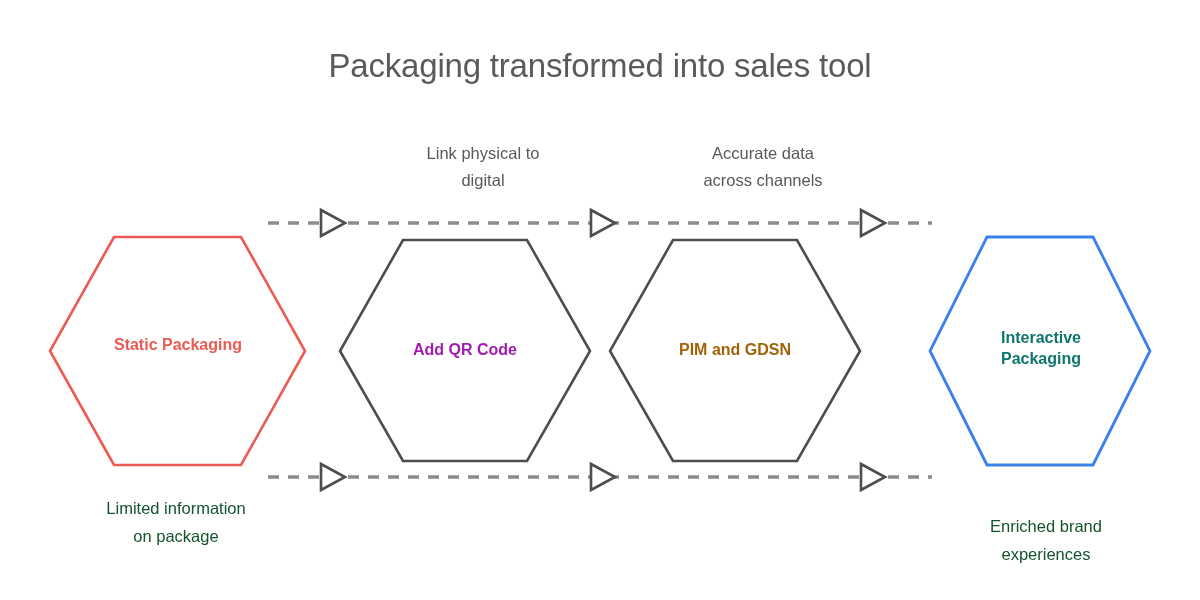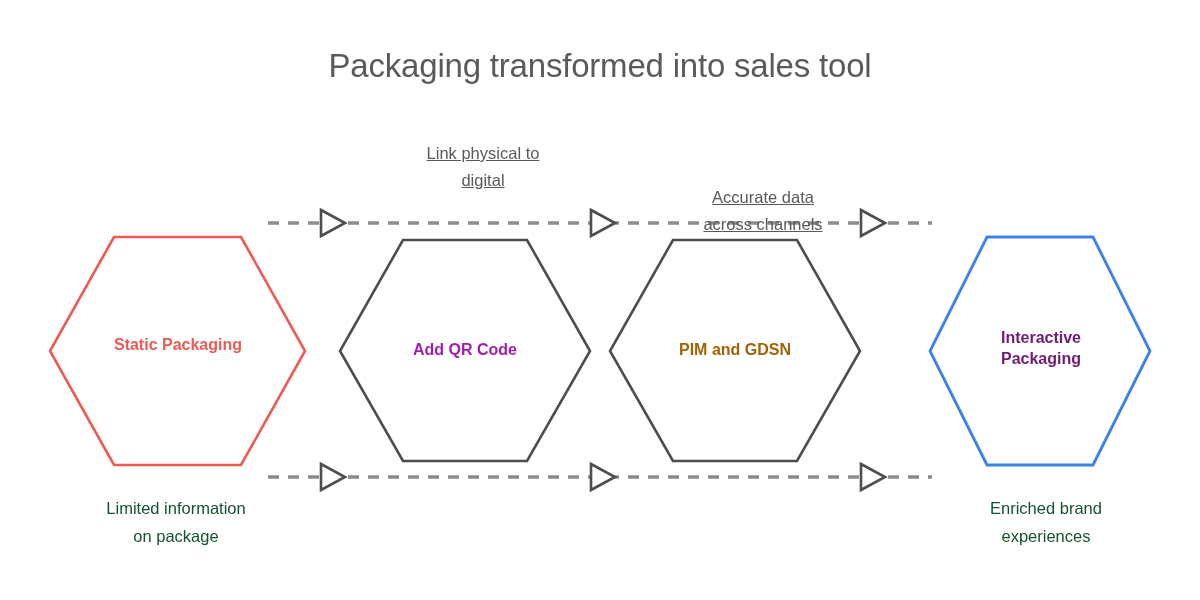--- a/index.html
+++ b/index.html
@@ -60,47 +60,46 @@
   .node-label.n2 {
     left: 340px; top: 339px; width: 250px;
     font-size: 16px; color: #a21caf;
   }
   .node-label.n3 {
     left: 610px; top: 339px; width: 250px;
     font-size: 16px; color: #a16207;
   }
   .node-label.n4 {
     left: 930px; top: 327px; width: 222px;
-    font-size: 16px; color: #701a75;
+    font-size: 16px; color: #0f766e;
   }
 
   .annotation {
     position: absolute;
     text-align: center;
     font-size: 16.5px;
     color: #595959;
     line-height: 27px;
     white-space: pre-line;
     pointer-events: none;
-    text-decoration: underline;
   }
   .annotation.a-top-1 { left: 363px; top: 140px; width: 240px; }
-  .annotation.a-top-2 { left: 643px; top: 140px; width: 240px; margin-top: 44px; }
+  .annotation.a-top-2 { left: 643px; top: 140px; width: 240px; }
 
   .caption {
     position: absolute;
     text-align: center;
     font-size: 16.5px;
     color: #14532d;
     line-height: 28px;
     white-space: pre-line;
     pointer-events: none;
   }
   .caption.c-left  { left: 55px;  top: 494px; width: 242px; }
-  .caption.c-right { left: 925px; top: 494px; width: 242px; }
+  .caption.c-right { left: 925px; top: 512px; width: 242px; }
 </style>
 </head>
 <body>
 
 <div id="stage">
 
   <div class="diagram-title">Packaging transformed into sales tool</div>
 
   <svg id="canvas" viewBox="0 0 1200 600">
 

